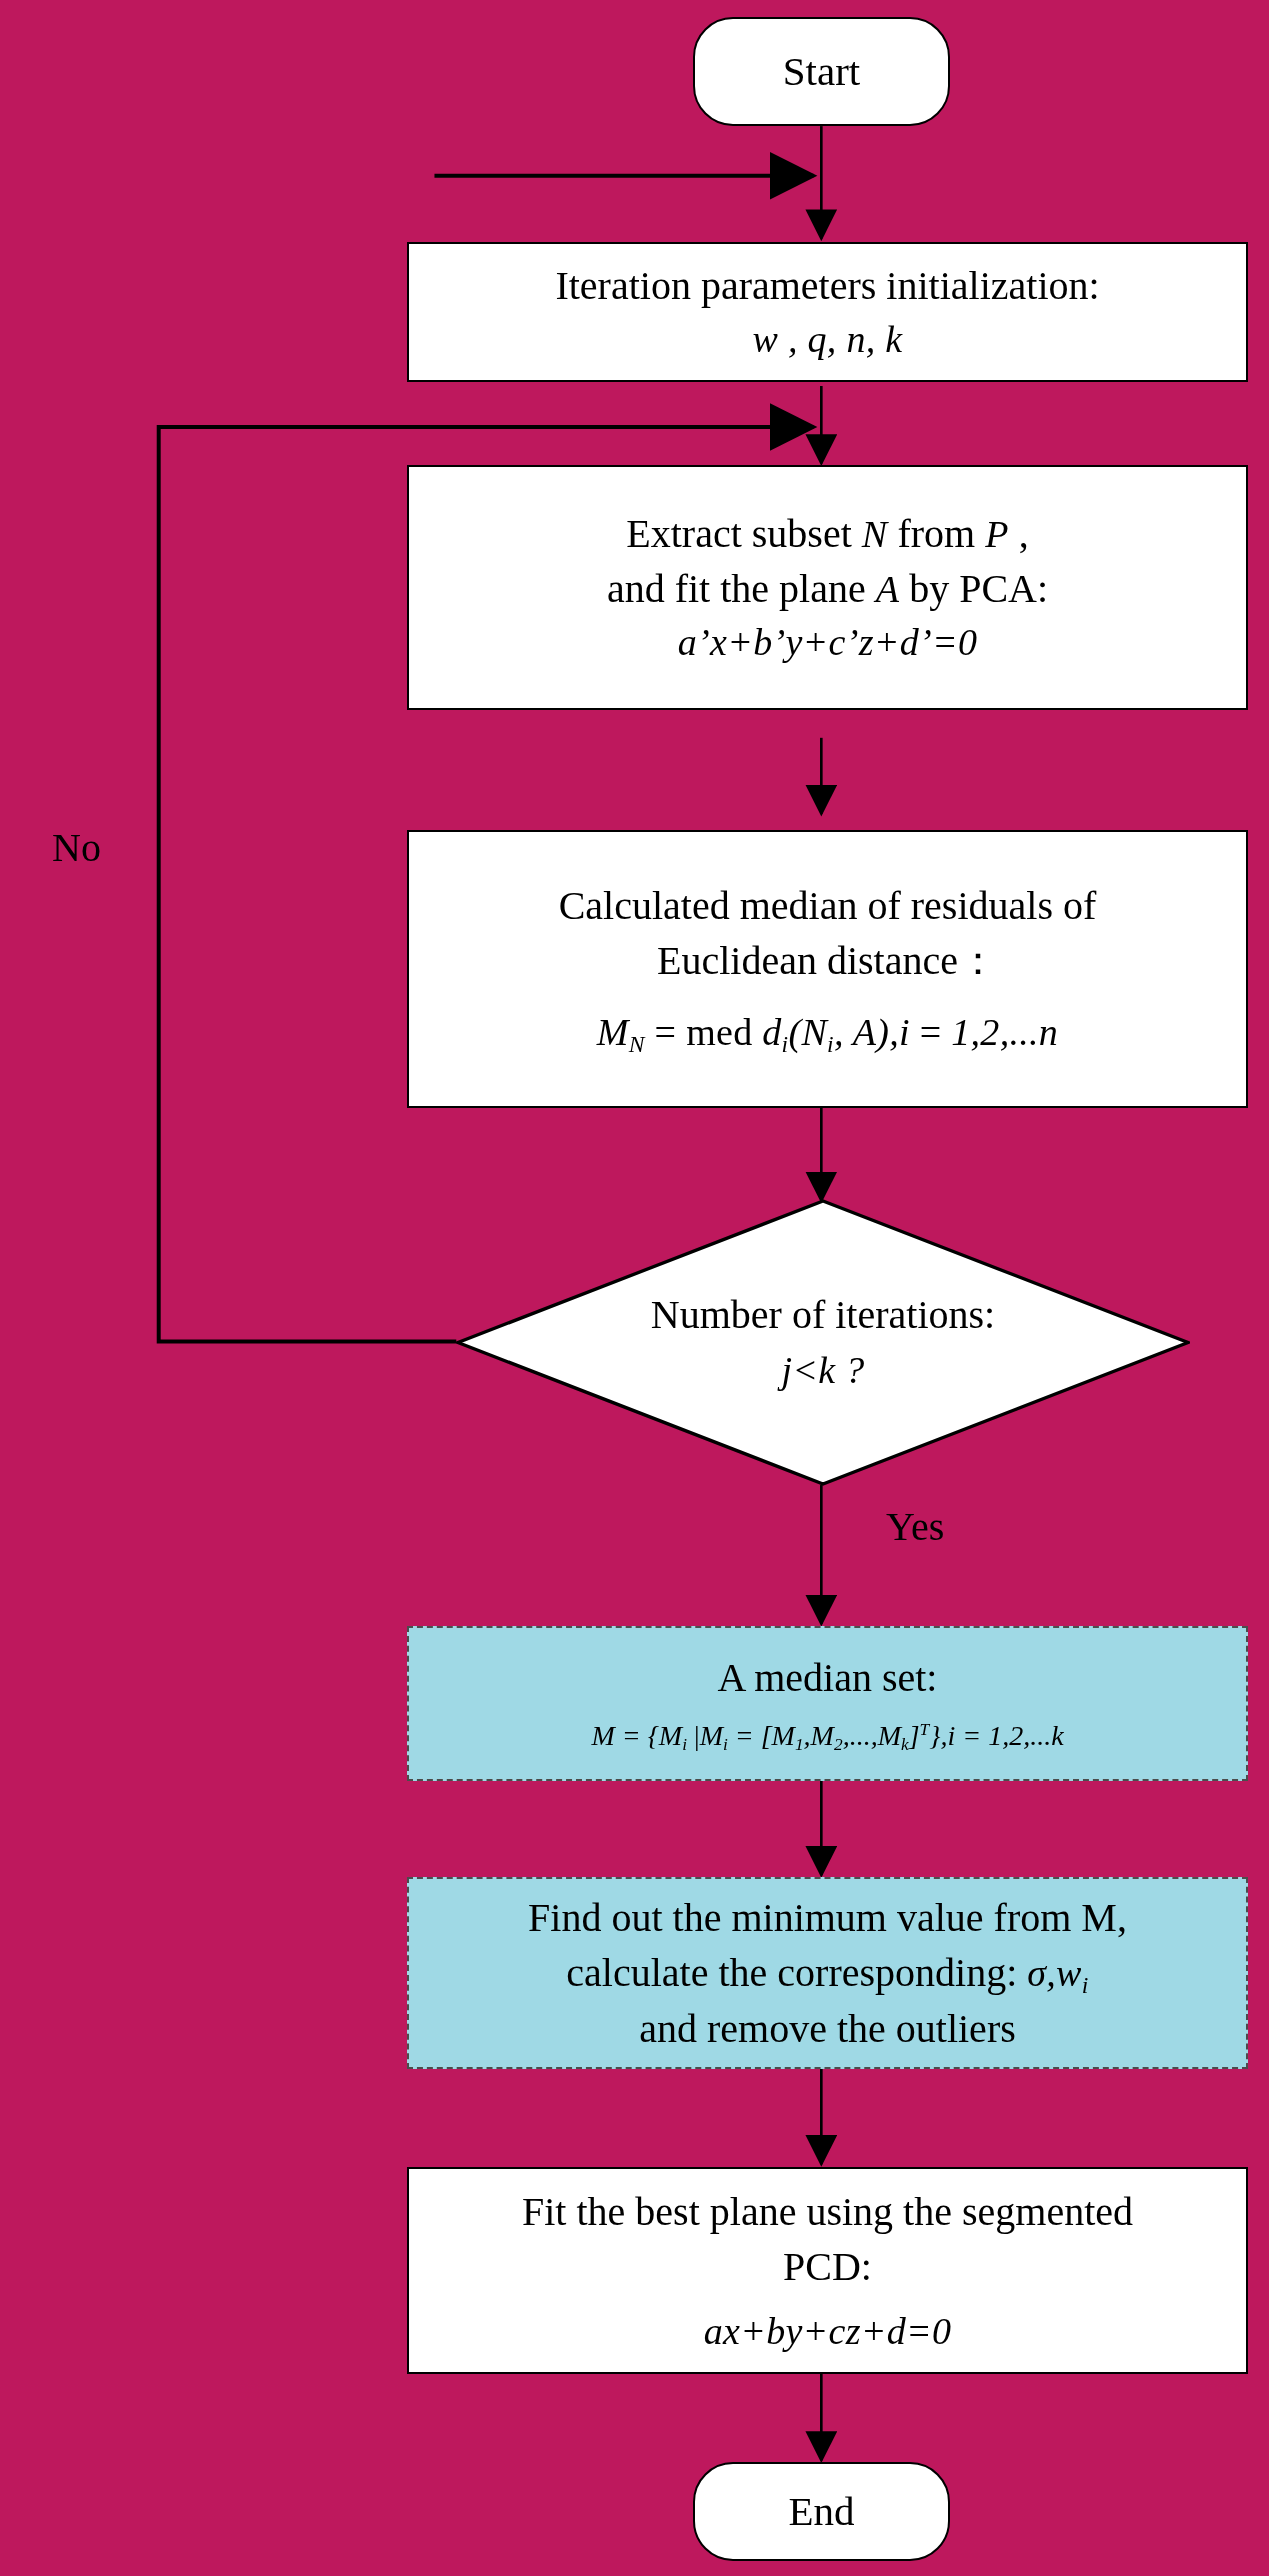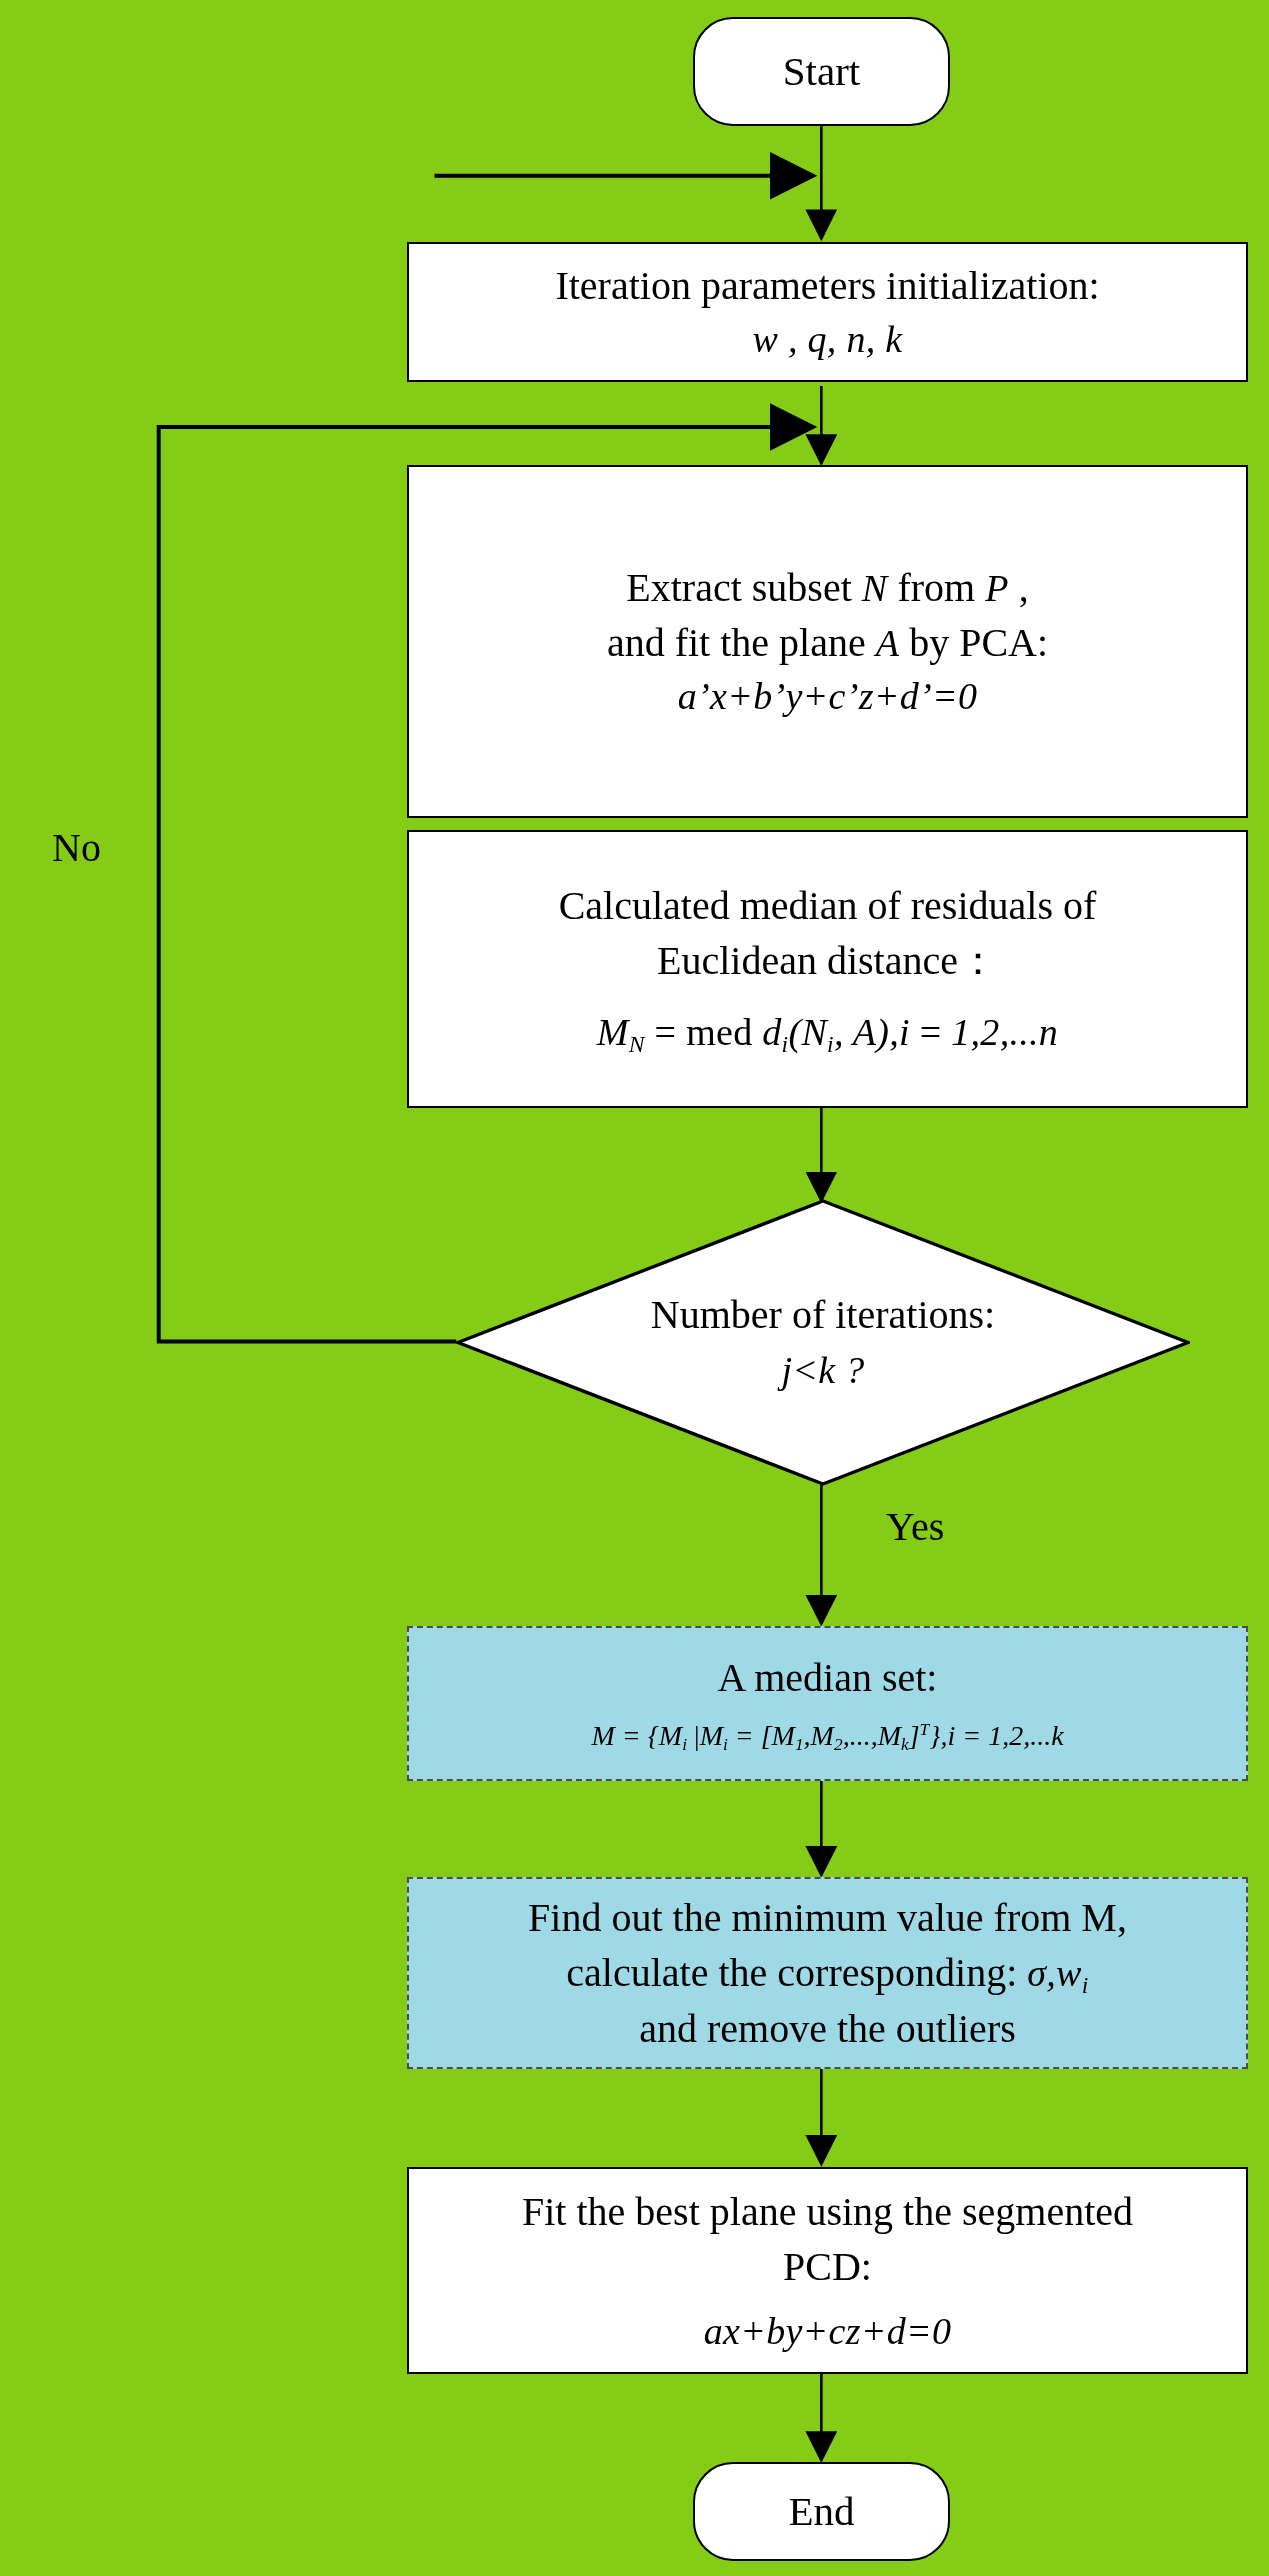--- a/index.html
+++ b/index.html
@@ -8,21 +8,21 @@
     background: #ffffff;
   }
   body {
     font-family: "Liberation Serif", "DejaVu Serif", serif;
     color: #000000;
   }
   #canvas {
     position: relative;
     width: 1269px;
     height: 2576px;
-    background: #84cc16;
+    background: #be185d;
     overflow: hidden;
   }
 
   
   .node {
     position: absolute;
     box-sizing: border-box;
     display: flex;
     flex-direction: column;
     align-items: center;
@@ -126,21 +126,21 @@
   <div class="node terminator" style="left:693px; top:16.5px; width:257px; height:109px;">
     <span class="ln">Start</span>
   </div>
 
 
   <div class="node process" style="left:407px; top:242px; width:841px; height:140px;">
     <span class="ln">Iteration parameters initialization:</span>
     <span class="ln math">w , q, n, k</span>
   </div>
 
-  <div class="node process" style="left:407px; top:465px; width:841px; height:353px;">
+  <div class="node process" style="left:407px; top:465px; width:841px; height:245px;">
     <span class="ln">
       Extract subset <span class="math">N</span> from <span class="math">P</span> ,
     </span>
     <span class="ln">
       and fit the plane <span class="math">A</span> by PCA:
     </span>
     <span class="ln math">a’x+b’y+c’z+d’=0</span>
   </div>
 
   <div class="node process" style="left:407px; top:818px; width:841px; height:278px;margin-top:12px;">

